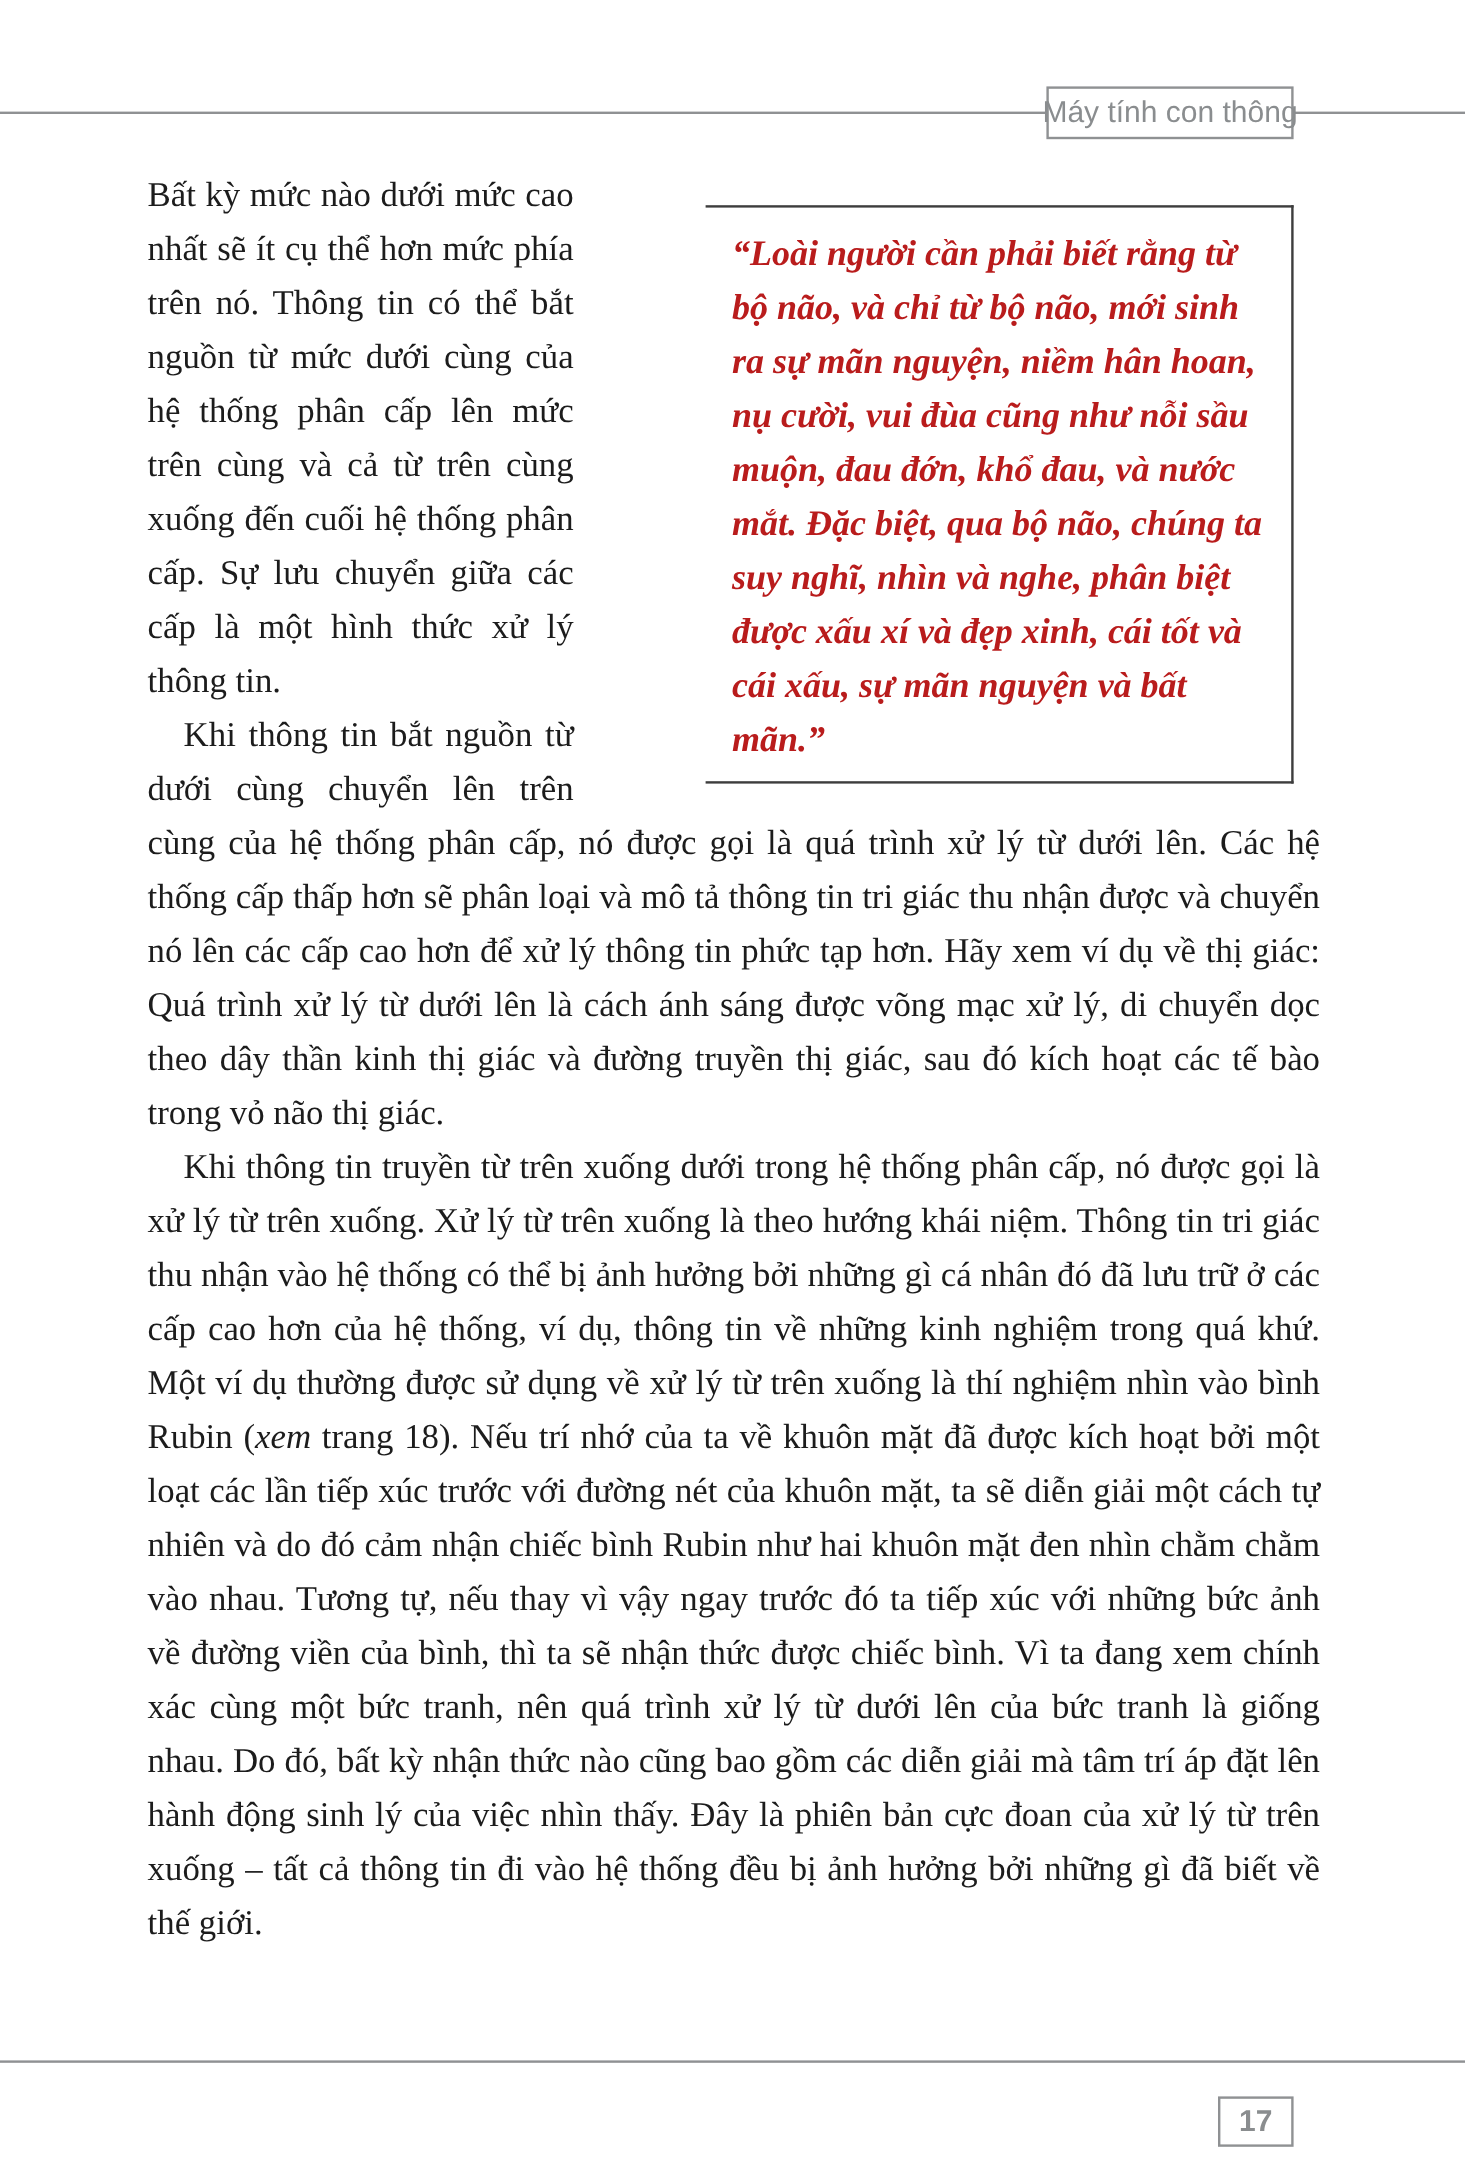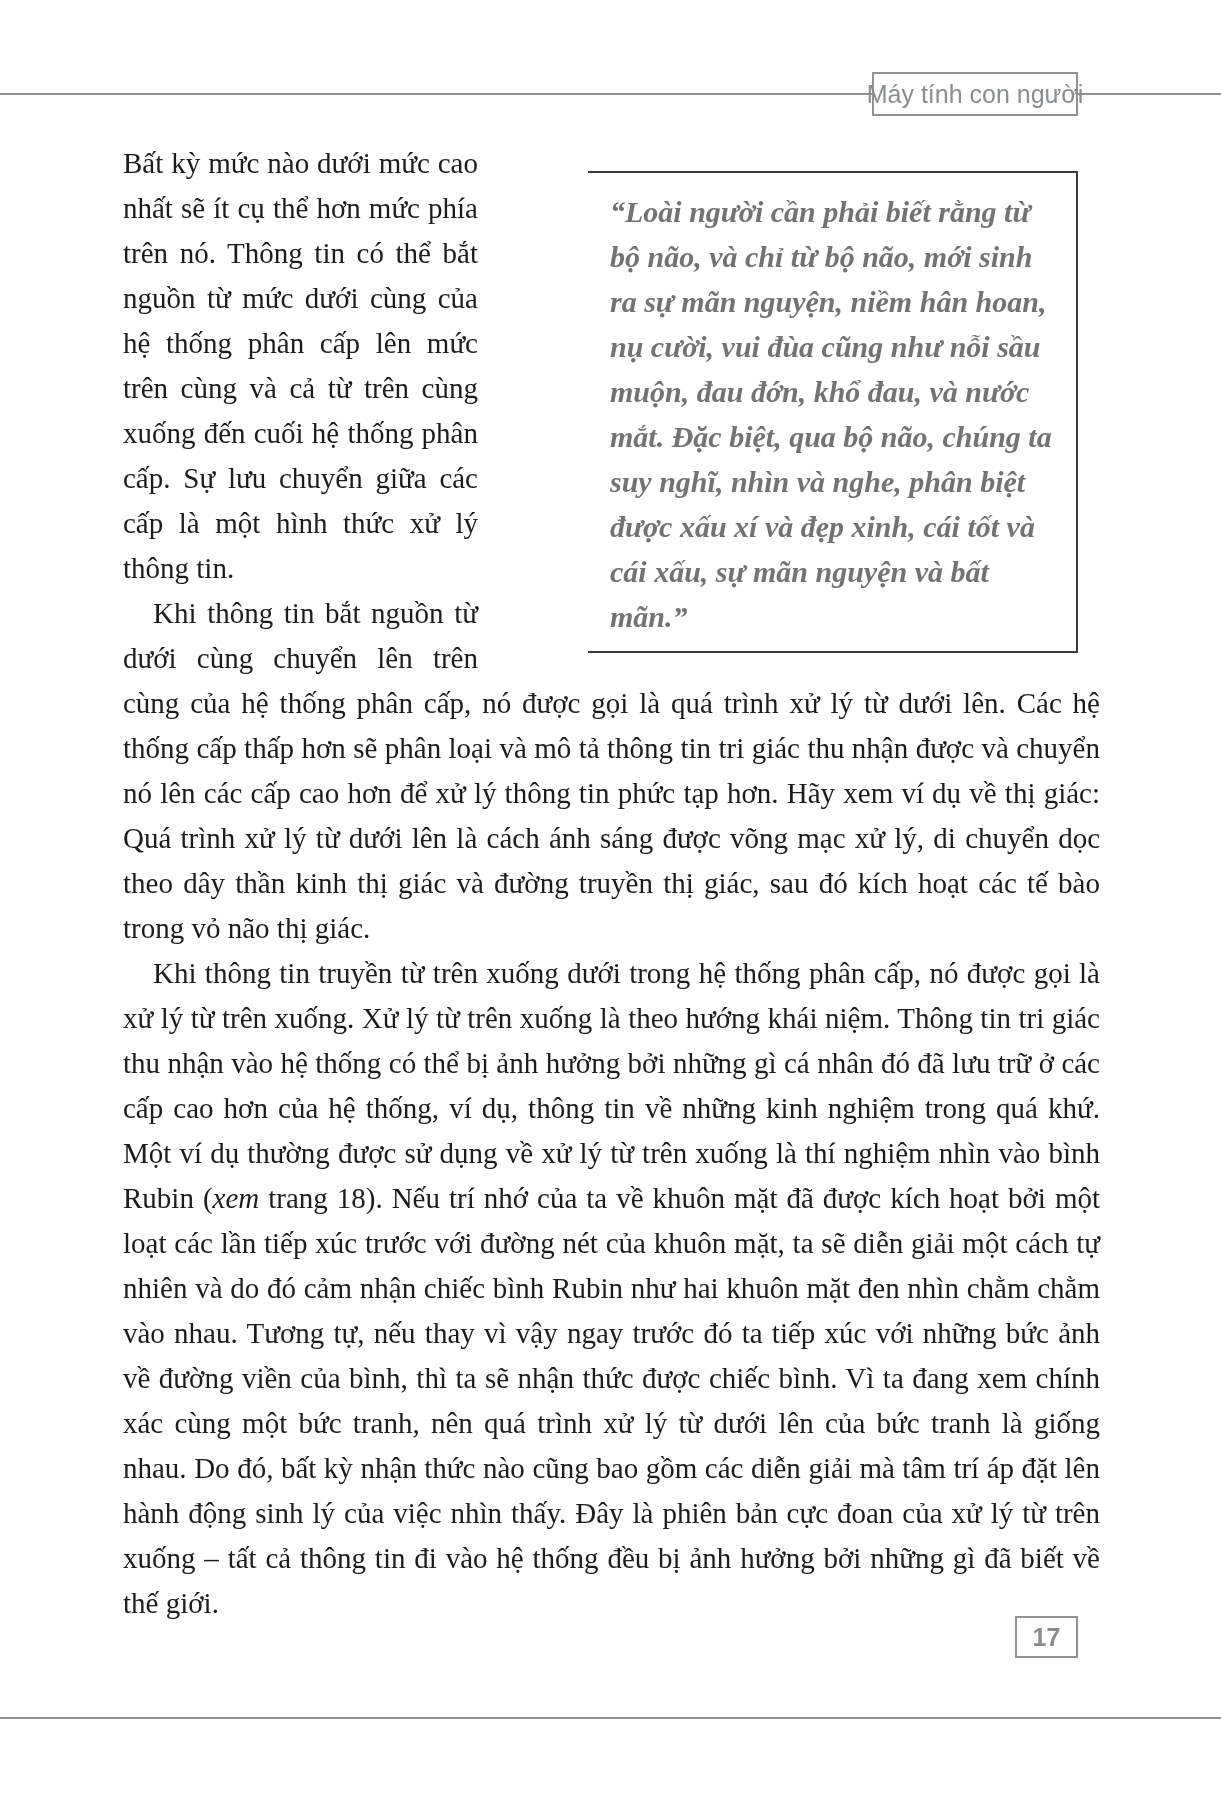--- a/index.html
+++ b/index.html
@@ -71,40 +71,40 @@
     box-sizing: border-box;
     margin: 30px 22px 18px 110px;
     padding: 16px 20px 12px 22px;
     border: 2px solid var(--quote-border, #3d3d3d);
     border-left: none;
     background: #ffffff;
     font-weight: bold;
     font-style: italic;
     font-size: 30px;
     line-height: 45px;
-    color: #737373;
+    color: #b91c1c;
     text-align: left;
   }
   .quote-attribution {
     text-align: right;
     margin-top: 2px;
   }
 
   
   .footer-rule {
     position: absolute;
     top: 1717px;
     left: 0;
     width: 1221px;
     height: 2px;
     background: var(--rule, #8f9193);
   }
   .page-number-box {
     position: absolute;
-    top: 1616px;
+    top: 1747px;
     left: 1015px;
     width: 63px;
     height: 42px;
     box-sizing: border-box;
     background: #ffffff;
     border: 2px solid var(--rule, #8f9193);
     display: flex;
     align-items: center;
     justify-content: center;
   }
@@ -115,21 +115,21 @@
     color: var(--box-label, #8a8d8f);
   }
 </style>
 </head>
 <body>
 
 <div class="page">
 
   <div class="header-rule"></div>
   <div class="running-head-box">
-    <span>Máy tính con người</span>
+    <span>Máy tính con thông</span>
   </div>
 
   <div class="content">
 
     <aside class="quote-box">
       <span>“Loài người cần phải biết rằng từ bộ não, và chỉ từ bộ não, mới sinh ra sự mãn nguyện, niềm hân hoan, nụ cười, vui đùa cũng như nỗi sầu muộn, đau đớn, khổ đau, và nước mắt. Đặc biệt, qua bộ não, chúng ta suy nghĩ, nhìn và nghe, phân biệt được xấu xí và đẹp xinh, cái tốt và cái xấu, sự mãn nguyện và bất mãn.”</span>
     </aside>
 
     <p><span>Bất kỳ mức nào dưới mức cao nhất sẽ ít cụ thể hơn mức phía trên nó. Thông tin có thể bắt nguồn từ mức dưới cùng của hệ thống phân cấp lên mức trên cùng và cả từ trên cùng xuống đến cuối hệ thống phân cấp. Sự lưu chuyển giữa các cấp là một hình thức xử lý thông tin.</span></p>
 

